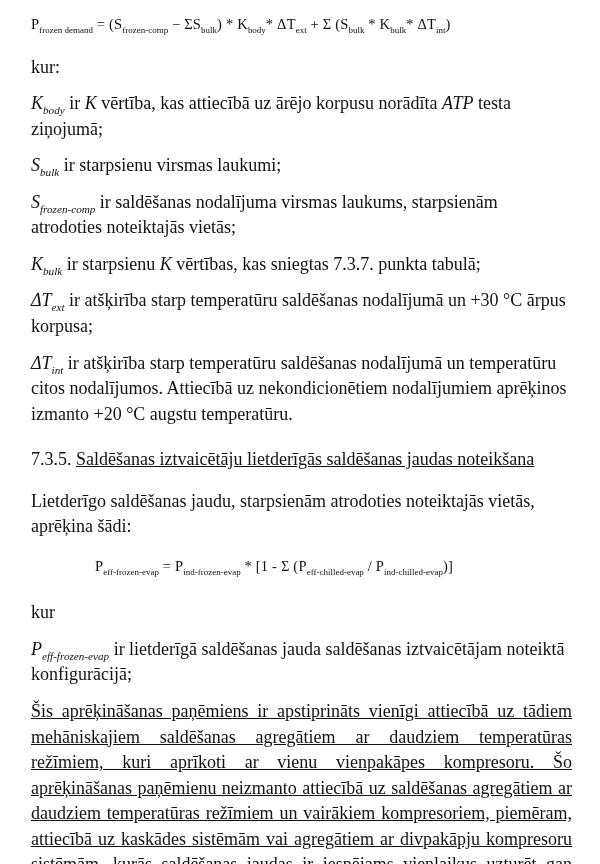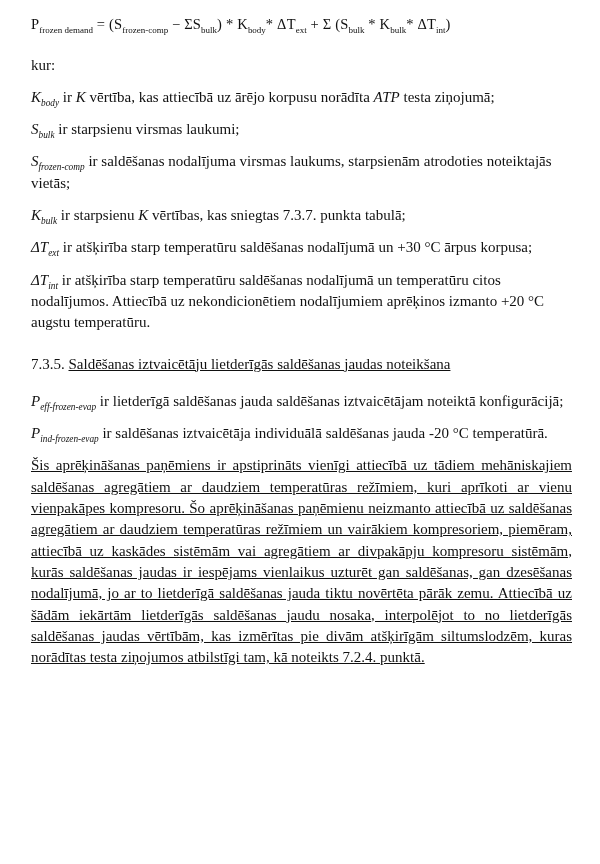--- a/index.html
+++ b/index.html
@@ -11,21 +11,21 @@
     width: 600px;
     height: 864px;
     box-sizing: border-box;
     padding: 8px 28px 10px 31px;
     background: #ffffff;
     color: #111111;
     font-family: "Liberation Serif", "DejaVu Serif", serif;
     overflow: hidden;
   }
   .block {
-    font-size: 15px;
+    font-size: 18px;
     line-height: 1.42;
     margin: 0 0 11px 0;
   }
   .block.formula {
     font-size: 14.5px;
     letter-spacing: 0.2px;
     margin: 6px 0 20px 0;
   }
   .block.formula-indent {
     font-size: 14.5px;
@@ -57,17 +57,19 @@
   <div>
       <div class="block formula"><span>P</span><sub>frozen demand</sub><span> = (S</span><sub>frozen-comp</sub><span> − ΣS</span><sub>bulk</sub><span>) * K</span><sub>body</sub><span>* ΔT</span><sub>ext</sub><span> + Σ (S</span><sub>bulk</sub><span> * K</span><sub>bulk</sub><span>* ΔT</span><sub>int</sub><span>)</span></div>
       <div class="block para"><span>kur:</span></div>
       <div class="block para"><span class="it">K</span><sub class="it">body</sub><span> ir </span><span class="it">K</span><span> vērtība, kas attiecībā uz ārējo korpusu norādīta </span><span class="it">ATP</span><span> testa ziņojumā;</span></div>
       <div class="block para"><span class="it">S</span><sub class="it">bulk</sub><span> ir starpsienu virsmas laukumi;</span></div>
       <div class="block para"><span class="it">S</span><sub class="it">frozen-comp</sub><span> ir saldēšanas nodalījuma virsmas laukums, starpsienām atrodoties noteiktajās vietās;</span></div>
       <div class="block para"><span class="it">K</span><sub class="it">bulk</sub><span> ir starpsienu </span><span class="it">K</span><span> vērtības, kas sniegtas 7.3.7. punkta tabulā;</span></div>
       <div class="block para"><span class="it">ΔT</span><sub class="it">ext</sub><span> ir atšķirība starp temperatūru saldēšanas nodalījumā un +30 °C ārpus korpusa;</span></div>
       <div class="block para"><span class="it">ΔT</span><sub class="it">int</sub><span> ir atšķirība starp temperatūru saldēšanas nodalījumā un temperatūru citos nodalījumos. Attiecībā uz nekondicionētiem nodalījumiem aprēķinos izmanto +20 °C augstu temperatūru.</span></div>
       <div class="block heading"><span>7.3.5. </span><span class="ul">Saldēšanas iztvaicētāju lietderīgās saldēšanas jaudas noteikšana</span></div>
+      <div class="block para spacer-top"><span>Lietderīgo saldēšanas jaudu, starpsienām atrodoties noteiktajās vietās, aprēķina šādi:</span></div>
+      <div class="block formula-indent"><span>P</span><sub>eff-frozen-evap</sub><span> = P</span><sub>ind-frozen-evap</sub><span> * [1 - Σ (P</span><sub>eff-chilled-evap</sub><span> / P</span><sub>ind-chilled-evap</sub><span>)]</span></div>
+      <div class="block para"><span>kur</span></div>
       <div class="block para"><span class="it">P</span><sub class="it">eff-frozen-evap</sub><span> ir lietderīgā saldēšanas jauda saldēšanas iztvaicētājam noteiktā konfigurācijā;</span></div>
-      <div class="block para"><span class="it">P</span><sub class="it">ind-frozen-evap</sub><span> ir saldēšanas iztvaicētāja individuālā saldēšanas jauda -20 °C temperatūrā.</span></div>
       <div class="block para justified"><span>Šis aprēķināšanas paņēmiens ir apstiprināts vienīgi attiecībā uz tādiem mehāniskajiem saldēšanas agregātiem ar daudziem temperatūras režīmiem, kuri aprīkoti ar vienu vienpakāpes kompresoru. Šo aprēķināšanas paņēmienu neizmanto attiecībā uz saldēšanas agregātiem ar daudziem temperatūras režīmiem un vairākiem kompresoriem, piemēram, attiecībā uz kaskādes sistēmām vai agregātiem ar divpakāpju kompresoru sistēmām, kurās saldēšanas jaudas ir iespējams vienlaikus uzturēt gan saldēšanas, gan dzesēšanas nodalījumā, jo ar to lietderīgā saldēšanas jauda tiktu novērtēta pārāk zemu. Attiecībā uz šādām iekārtām lietderīgās saldēšanas jaudu nosaka, interpolējot to no lietderīgās saldēšanas jaudas vērtībām, kas izmērītas pie divām atšķirīgām siltumslodzēm, kuras norādītas testa ziņojumos atbilstīgi tam, kā noteikts 7.2.4. punktā.</span></div>
     </div>
 </div>
 
 </body></html>

